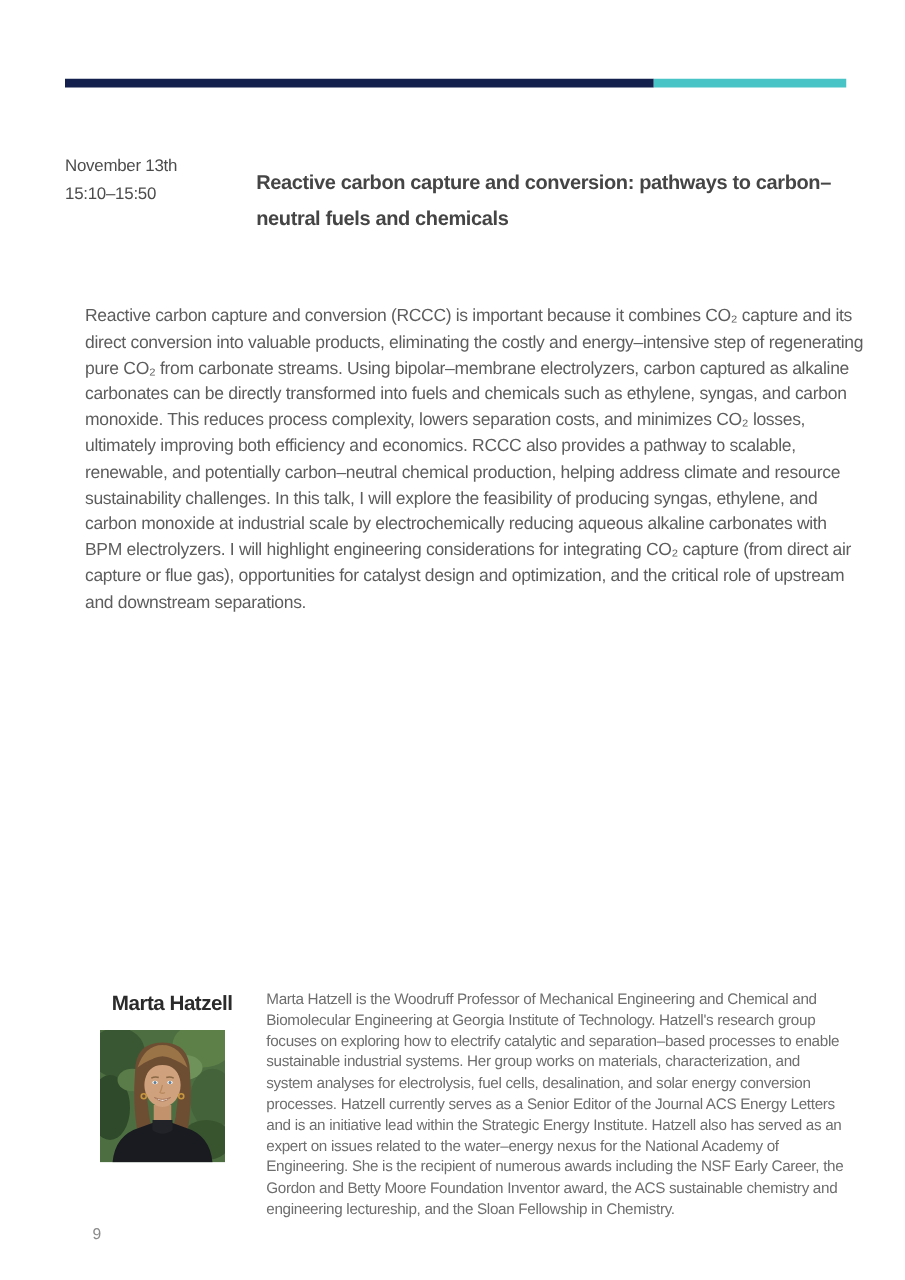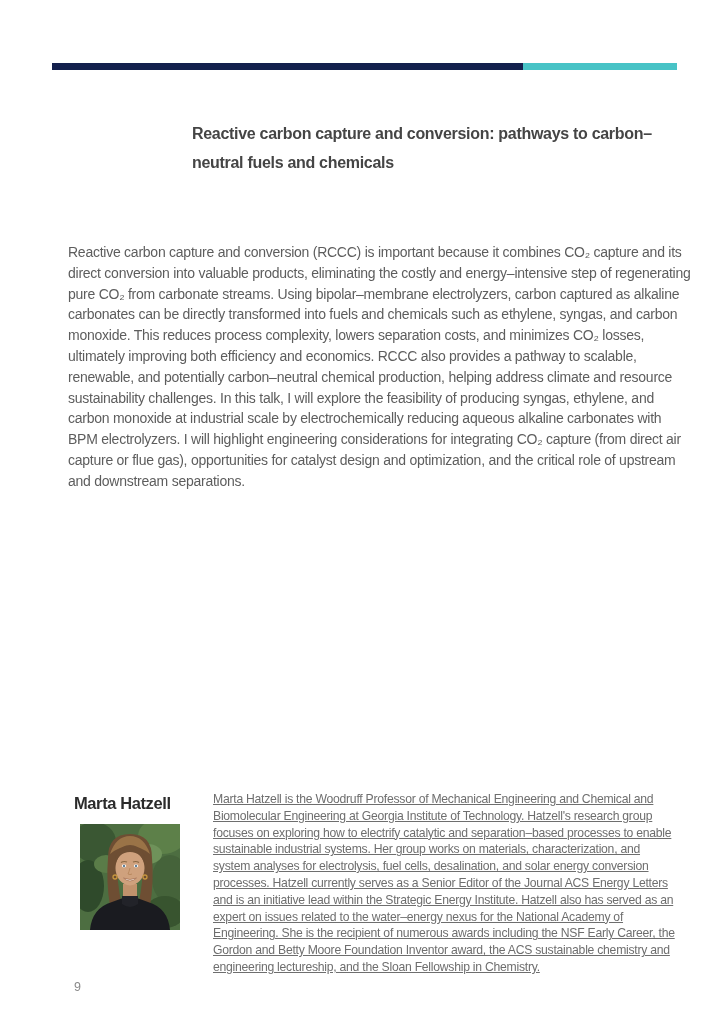--- a/index.html
+++ b/index.html
@@ -37,21 +37,21 @@
     color: #4c4c4c;
     font-size: 13.5px;
     line-height: 22px;
     letter-spacing: -0.2px;
   }
   .session-title {
     position: absolute;
     left: 192px;
     top: 120px;
     width: 482px;
-    margin: 0;
+    margin: 13px;
     color: #454545;
     font-size: 16px;
     font-weight: bold;
     line-height: 28.5px;
     letter-spacing: -0.3px;
   }
 
   
   .abstract {
     position: absolute;
@@ -64,21 +64,21 @@
     line-height: 20.8px;
     letter-spacing: -0.25px;
   }
 
   
   .speaker-name {
     position: absolute;
     left: 74px;
     top: 794px;
     width: 112px;
-    text-align: left;
+    text-align: right;
     color: #2b2b2b;
     font-size: 16.5px;
     font-weight: bold;
     letter-spacing: -0.4px;
   }
   .speaker-photo {
     position: absolute;
     left: 80px;
     top: 824px;
     width: 100px;
@@ -89,21 +89,20 @@
   .speaker-bio {
     position: absolute;
     left: 213px;
     top: 791px;
     width: 462px;
     margin: 0;
     color: #6e6e6e;
     font-size: 12.2px;
     line-height: 16.8px;
     letter-spacing: -0.25px;
-    text-decoration: underline;
   }
 
   
   .page-number {
     position: absolute;
     left: 74px;
     top: 980px;
     color: #8a8a8a;
     font-size: 12.5px;
   }
@@ -111,20 +110,24 @@
 </head>
 <body>
 
 <div class="page">
 
   <div class="top-bar">
     <span class="bar-navy"></span>
     <span class="bar-teal"></span>
   </div>
 
+  <div class="session-time">
+    <div>November 13th</div>
+    <div>15:10–15:50</div>
+  </div>
 
   <h1 class="session-title">Reactive carbon capture and conversion: pathways to carbon–neutral fuels and chemicals</h1>
 
   <p class="abstract">Reactive carbon capture and conversion (RCCC) is important because it combines CO₂ capture and its direct conversion into valuable products, eliminating the costly and energy–intensive step of regenerating pure CO₂ from carbonate streams. Using bipolar–membrane electrolyzers, carbon captured as alkaline carbonates can be directly transformed into fuels and chemicals such as ethylene, syngas, and carbon monoxide. This reduces process complexity, lowers separation costs, and minimizes CO₂ losses, ultimately improving both efficiency and economics. RCCC also provides a pathway to scalable, renewable, and potentially carbon–neutral chemical production, helping address climate and resource sustainability challenges. In this talk, I will explore the feasibility of producing syngas, ethylene, and carbon monoxide at industrial scale by electrochemically reducing aqueous alkaline carbonates with BPM electrolyzers. I will highlight engineering considerations for integrating CO₂ capture (from direct air capture or flue gas), opportunities for catalyst design and optimization, and the critical role of upstream and downstream separations.</p>
 
   <div class="speaker-name">Marta Hatzell</div>
 
   <div class="speaker-photo">
     <svg width="100" height="106" viewBox="0 0 100 106" xmlns="http://www.w3.org/2000/svg">
 

